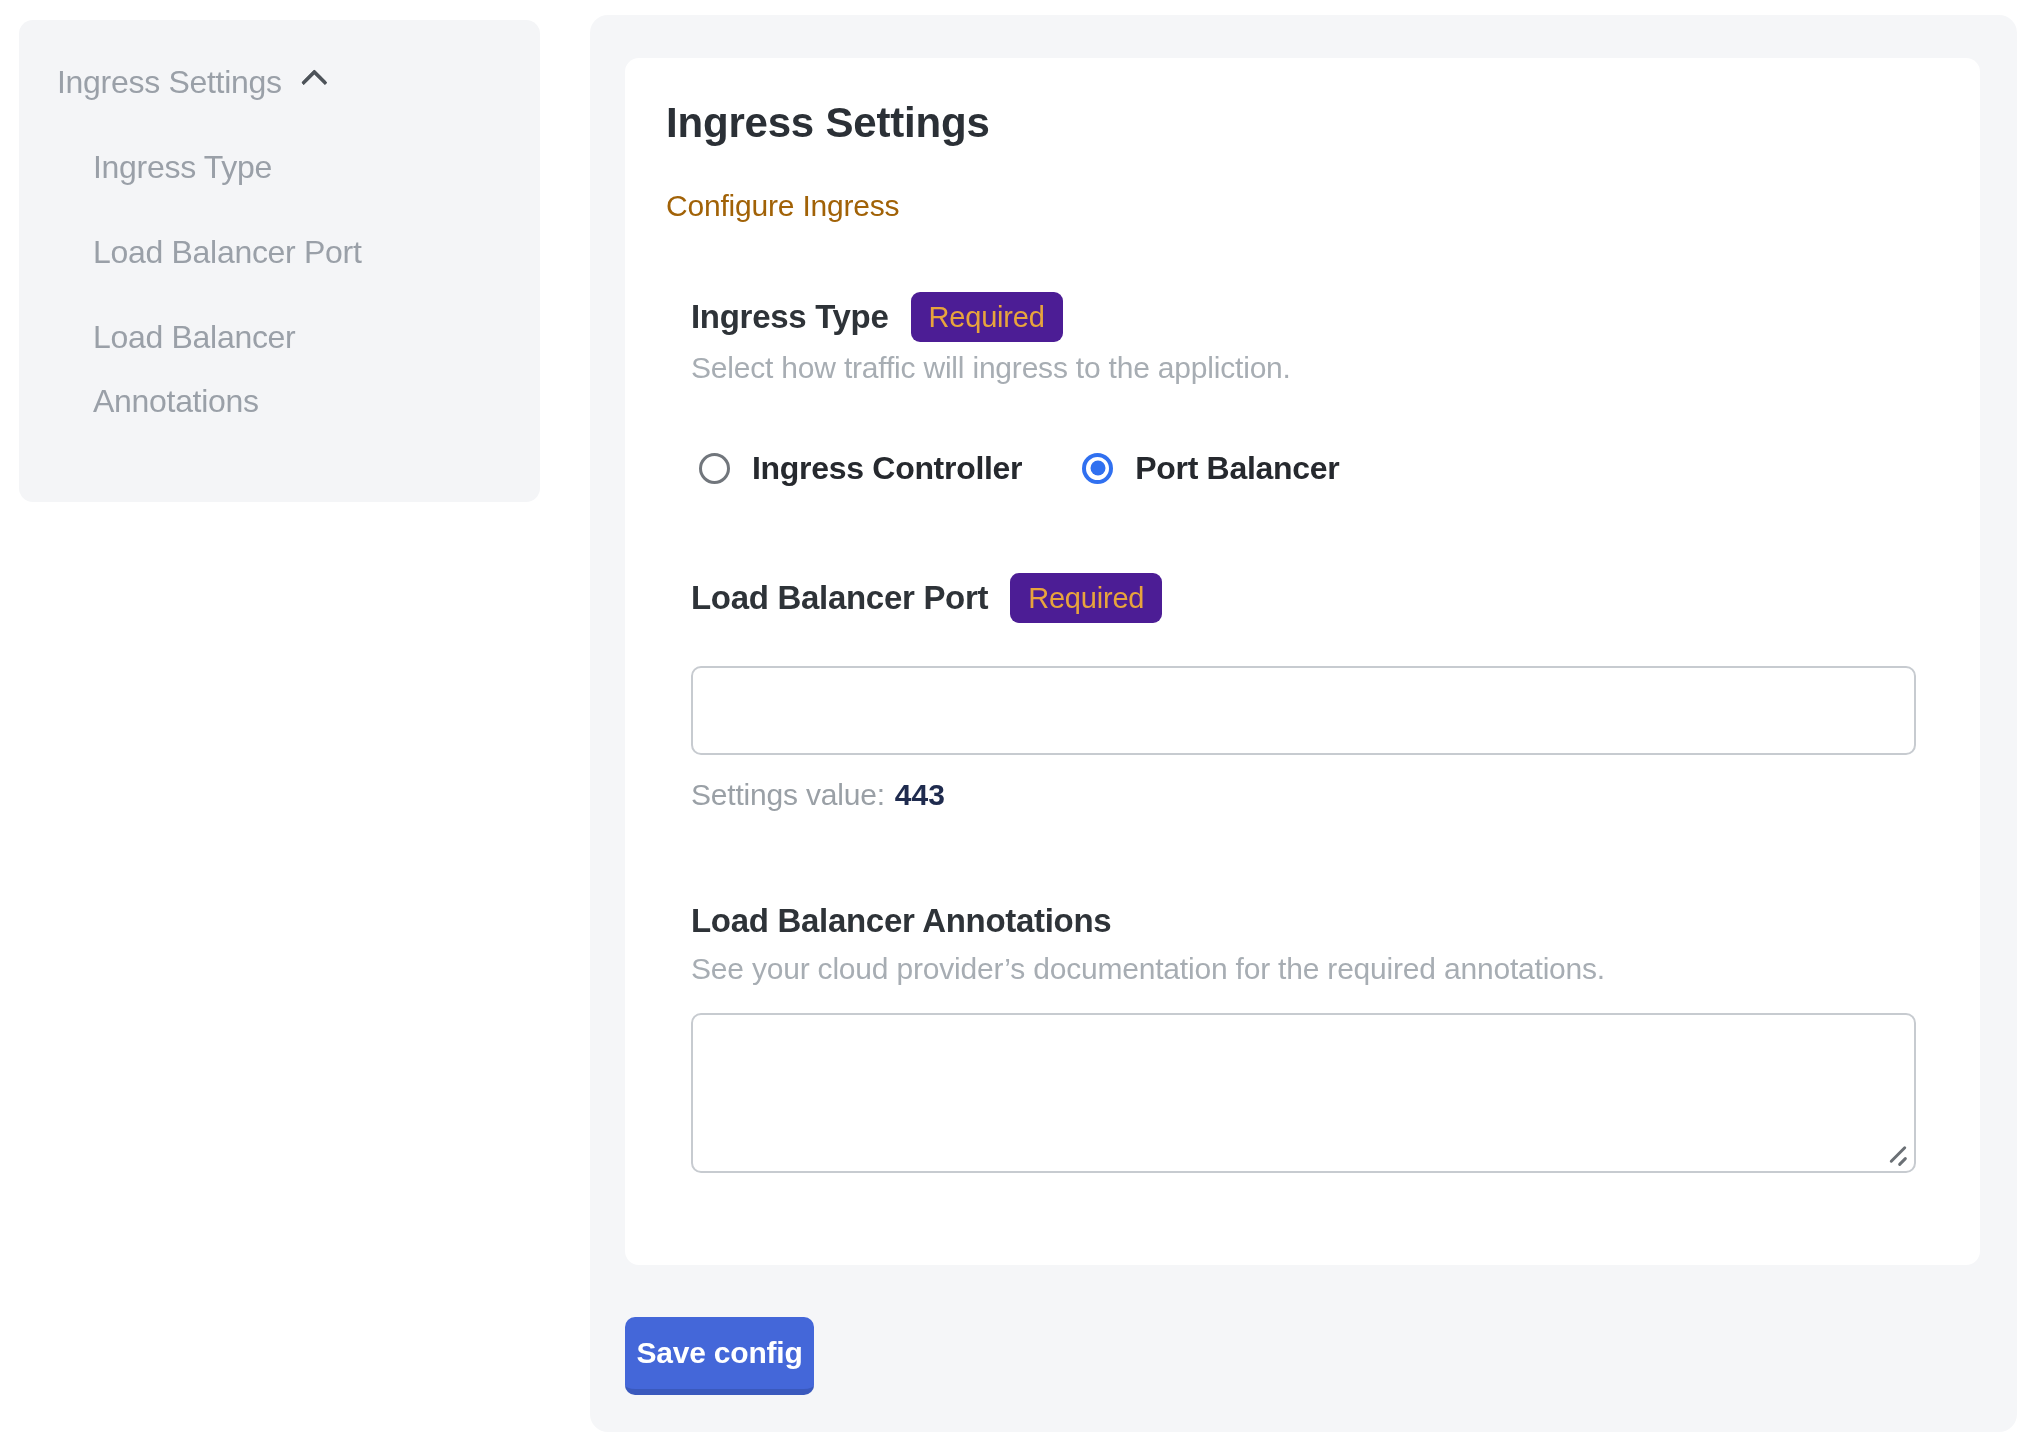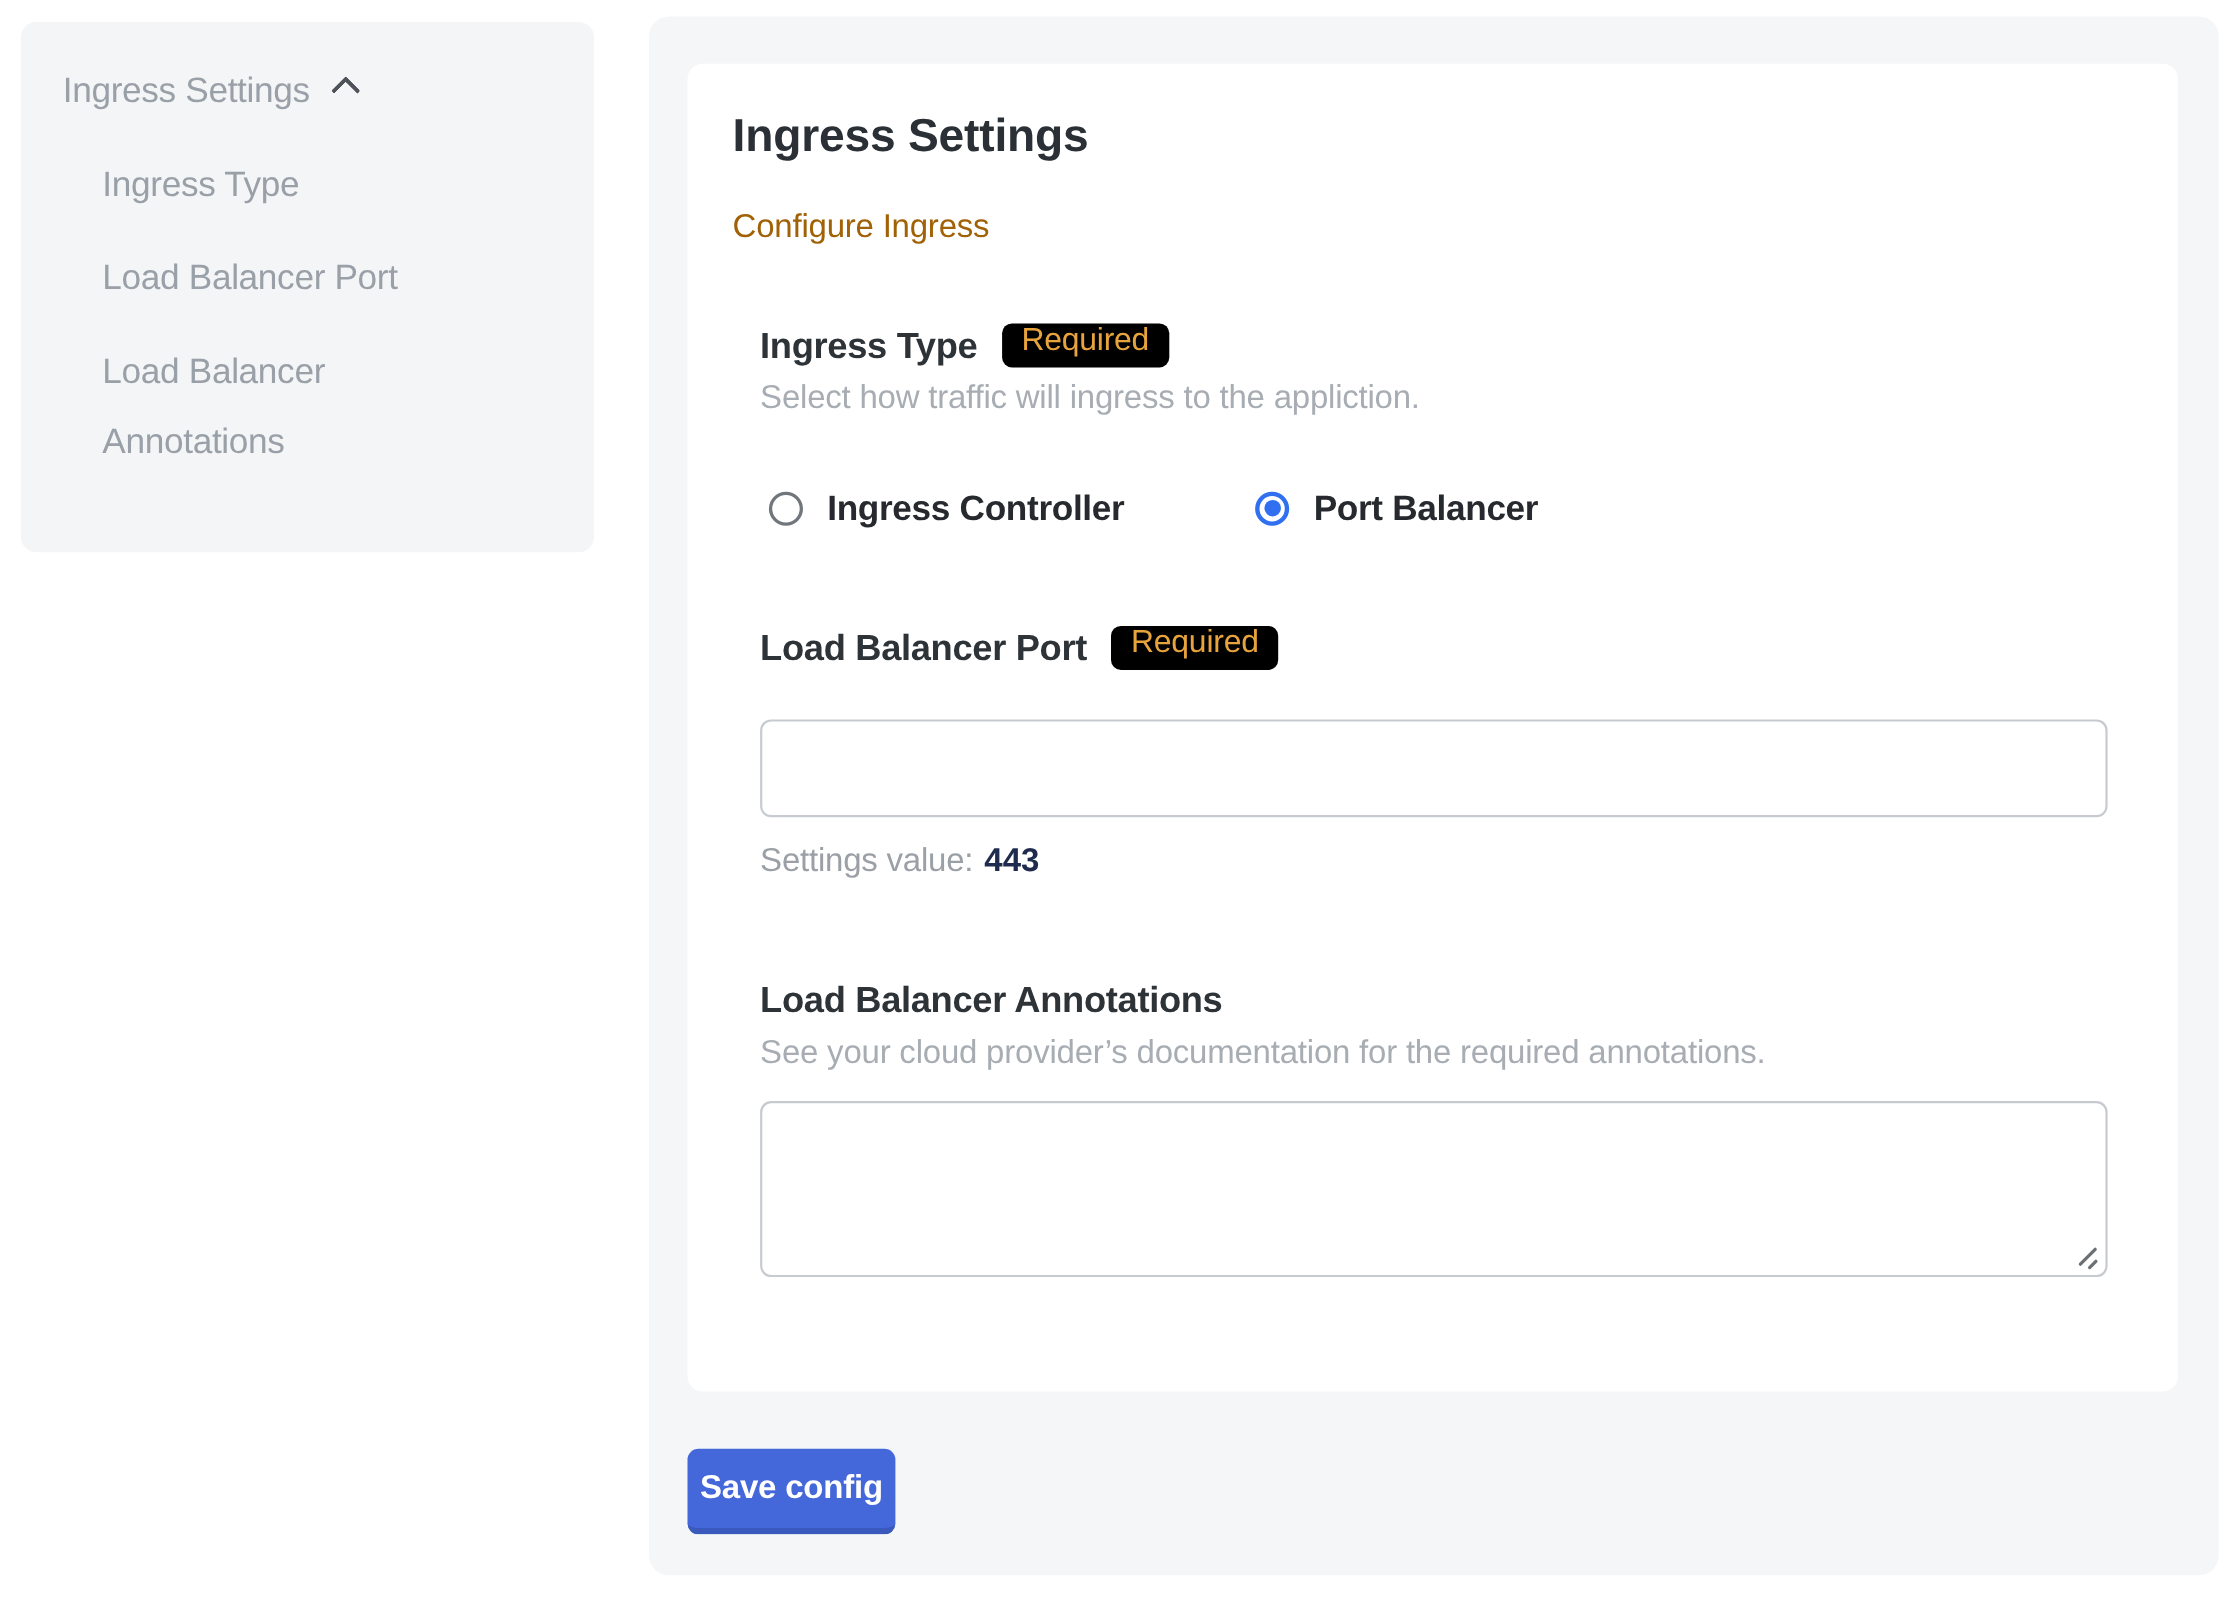--- a/index.html
+++ b/index.html
@@ -63,32 +63,32 @@
   .sec-lb-port { margin-top: 87px; }
   .sec-lb-annotations { margin-top: 86px; }
 
   .sec-head { display: flex; align-items: center; }
   .sec-label {
     font-size: 33px; line-height: 44px; font-weight: 600;
     color: #2e3338; letter-spacing: -0.3px;
   }
   .badge {
     display: inline-block; margin-left: 22px;
-    background: #000000; color: #e8a43c;
+    background: #4c1d95; color: #e8a43c;
     font-size: 29px; line-height: 29px;
-    padding: 1px 18px 10px; border-radius: 9px;
+    padding: 11px 18px 10px; border-radius: 9px;
     letter-spacing: -0.2px;
   }
   .desc {
     margin-top: 8px; font-size: 30px; line-height: 36px;
     color: #a7adb3; letter-spacing: -0.2px;
   }
 
   
-  .radio-row { display: flex; align-items: center; margin-top: 64px; margin-left: 8px; column-gap: 119px; }
+  .radio-row { display: flex; align-items: center; margin-top: 64px; margin-left: 8px; column-gap: 60px; }
   .radio-option { display: flex; align-items: center; cursor: pointer; }
   .radio {
     width: 31px; height: 31px; border-radius: 50%;
     border: 3px solid #71767c; background: #ffffff;
     flex: 0 0 auto; position: relative;
   }
   .radio.selected { border: 4px solid #3070f0; }
   .radio.selected::after {
     content: ""; position: absolute; left: 50%; top: 50%;
     width: 15px; height: 15px; border-radius: 50%;

